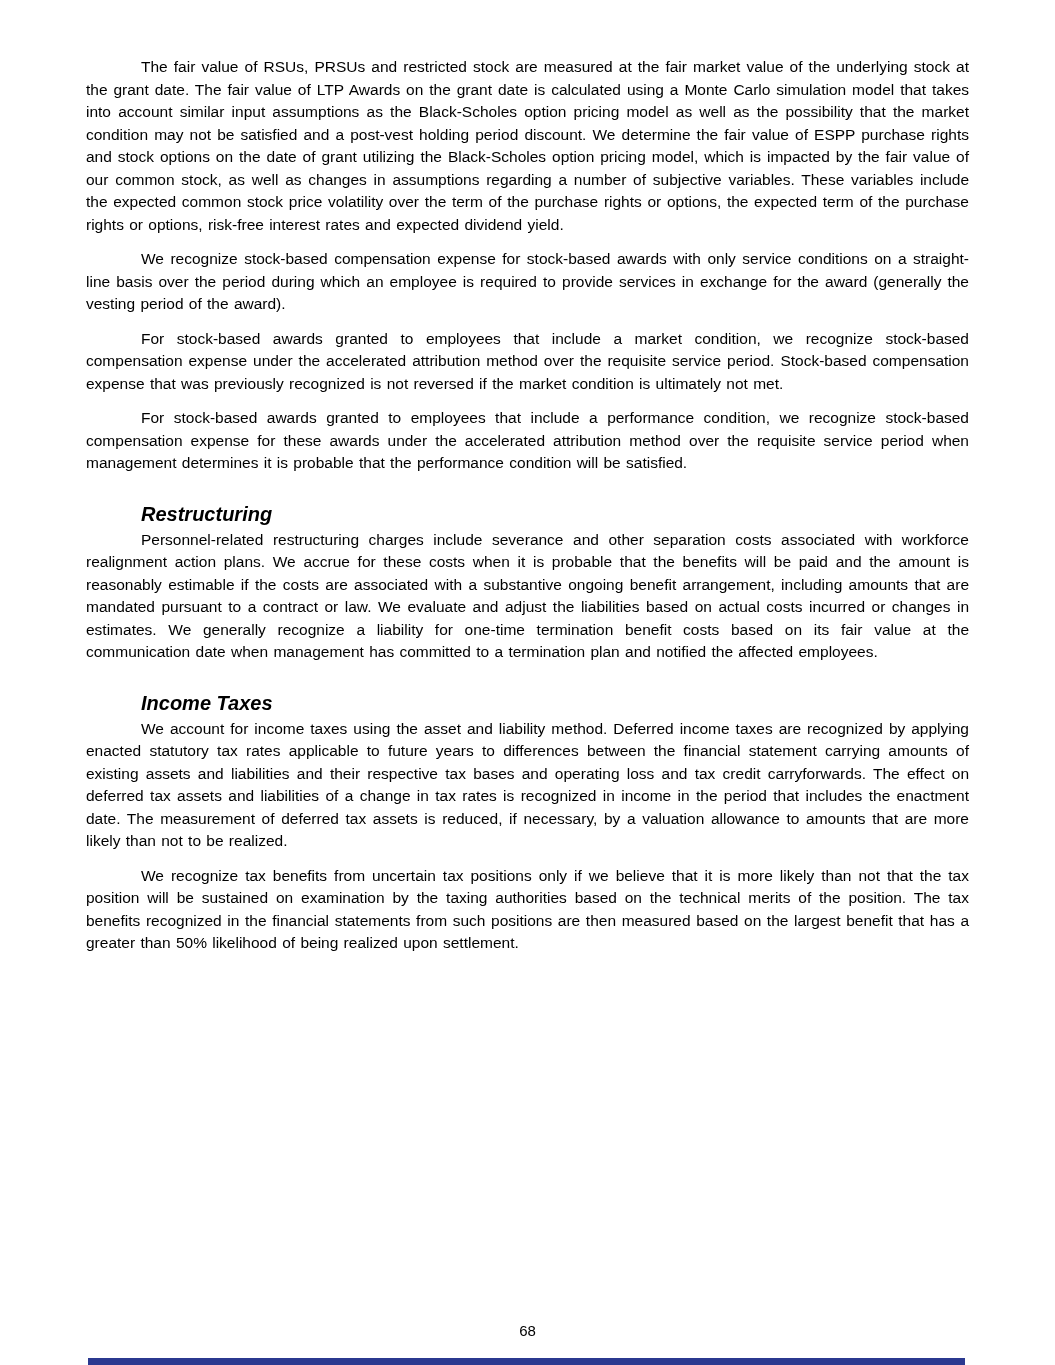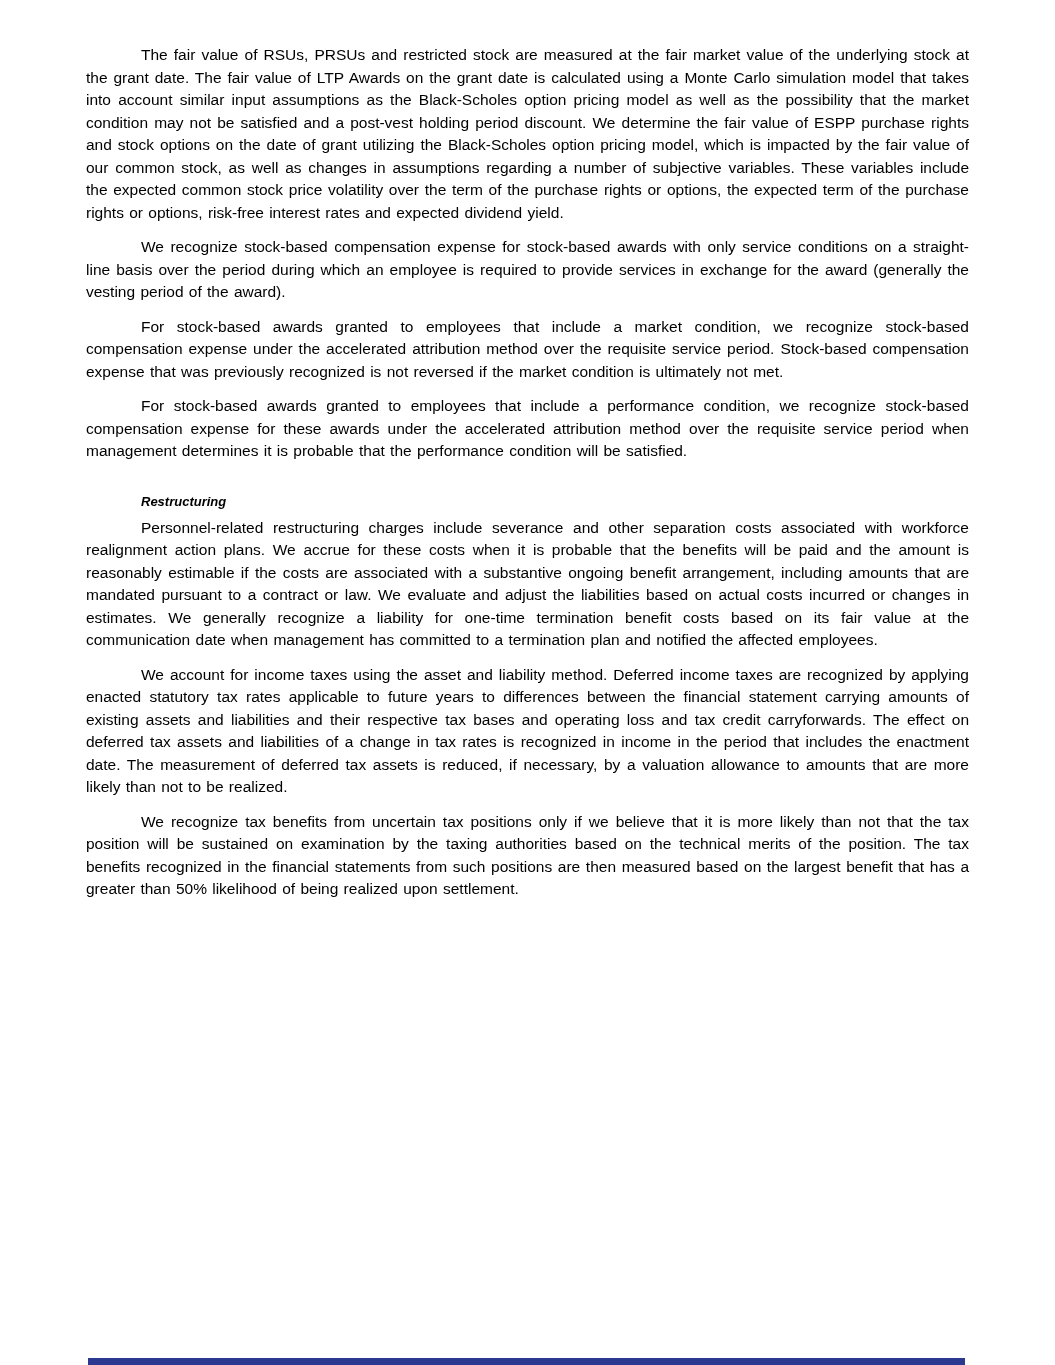--- a/index.html
+++ b/index.html
@@ -7,35 +7,35 @@
     padding: 0;
     background: #ffffff;
   }
   .page {
     position: relative;
     width: 1055px;
     height: 1365px;
     margin: 0 auto;
     background: #ffffff;
     box-sizing: border-box;
-    padding: 44px 86px 0 86px;
+    padding: 56px 86px 0 86px;
     font-family: "Liberation Sans", sans-serif;
     color: #000000;
     overflow: hidden;
   }
   .para {
     font-size: 15.5px;
     line-height: 22.5px;
     text-align: justify;
     text-indent: 55px;
     margin: 0 0 12px 0;
     word-spacing: 1px;
   }
   .section-heading {
-    font-size: 13px;
+    font-size: 20px;
     line-height: 22px;
     font-weight: bold;
     font-style: italic;
     margin: 28px 0 4px 0;
     padding-left: 55px;
   }
   .page-number {
     position: absolute;
     left: 0;
     right: 0;
@@ -63,21 +63,23 @@
 
   <p class="para">For stock-based awards granted to employees that include a market condition, we recognize stock-based compensation expense under the accelerated attribution method over the requisite service period. Stock-based compensation expense that was previously recognized is not reversed if the market condition is ultimately not met.</p>
 
   <p class="para">For stock-based awards granted to employees that include a performance condition, we recognize stock-based compensation expense for these awards under the accelerated attribution method over the requisite service period when management determines it is probable that the performance condition will be satisfied.</p>
 
 
   <h3 class="section-heading">Restructuring</h3>
 
   <p class="para">Personnel-related restructuring charges include severance and other separation costs associated with workforce realignment action plans. We accrue for these costs when it is probable that the benefits will be paid and the amount is reasonably estimable if the costs are associated with a substantive ongoing benefit arrangement, including amounts that are mandated pursuant to a contract or law. We evaluate and adjust the liabilities based on actual costs incurred or changes in estimates. We generally recognize a liability for one-time termination benefit costs based on its fair value at the communication date when management has committed to a termination plan and notified the affected employees.</p>
 
+  <h3 class="section-heading">Income Taxes</h3>
 
   <p class="para">We account for income taxes using the asset and liability method. Deferred income taxes are recognized by applying enacted statutory tax rates applicable to future years to differences between the financial statement carrying amounts of existing assets and liabilities and their respective tax bases and operating loss and tax credit carryforwards. The effect on deferred tax assets and liabilities of a change in tax rates is recognized in income in the period that includes the enactment date. The measurement of deferred tax assets is reduced, if necessary, by a valuation allowance to amounts that are more likely than not to be realized.</p>
 
   <p class="para">We recognize tax benefits from uncertain tax positions only if we believe that it is more likely than not that the tax position will be sustained on examination by the taxing authorities based on the technical merits of the position. The tax benefits recognized in the financial statements from such positions are then measured based on the largest benefit that has a greater than 50% likelihood of being realized upon settlement.</p>
 
+  <div class="page-number">68</div>
 
   <div class="bottom-bar" style="background: rgb(43, 57, 144);"></div>
 
 </div>
 
 </body></html>

